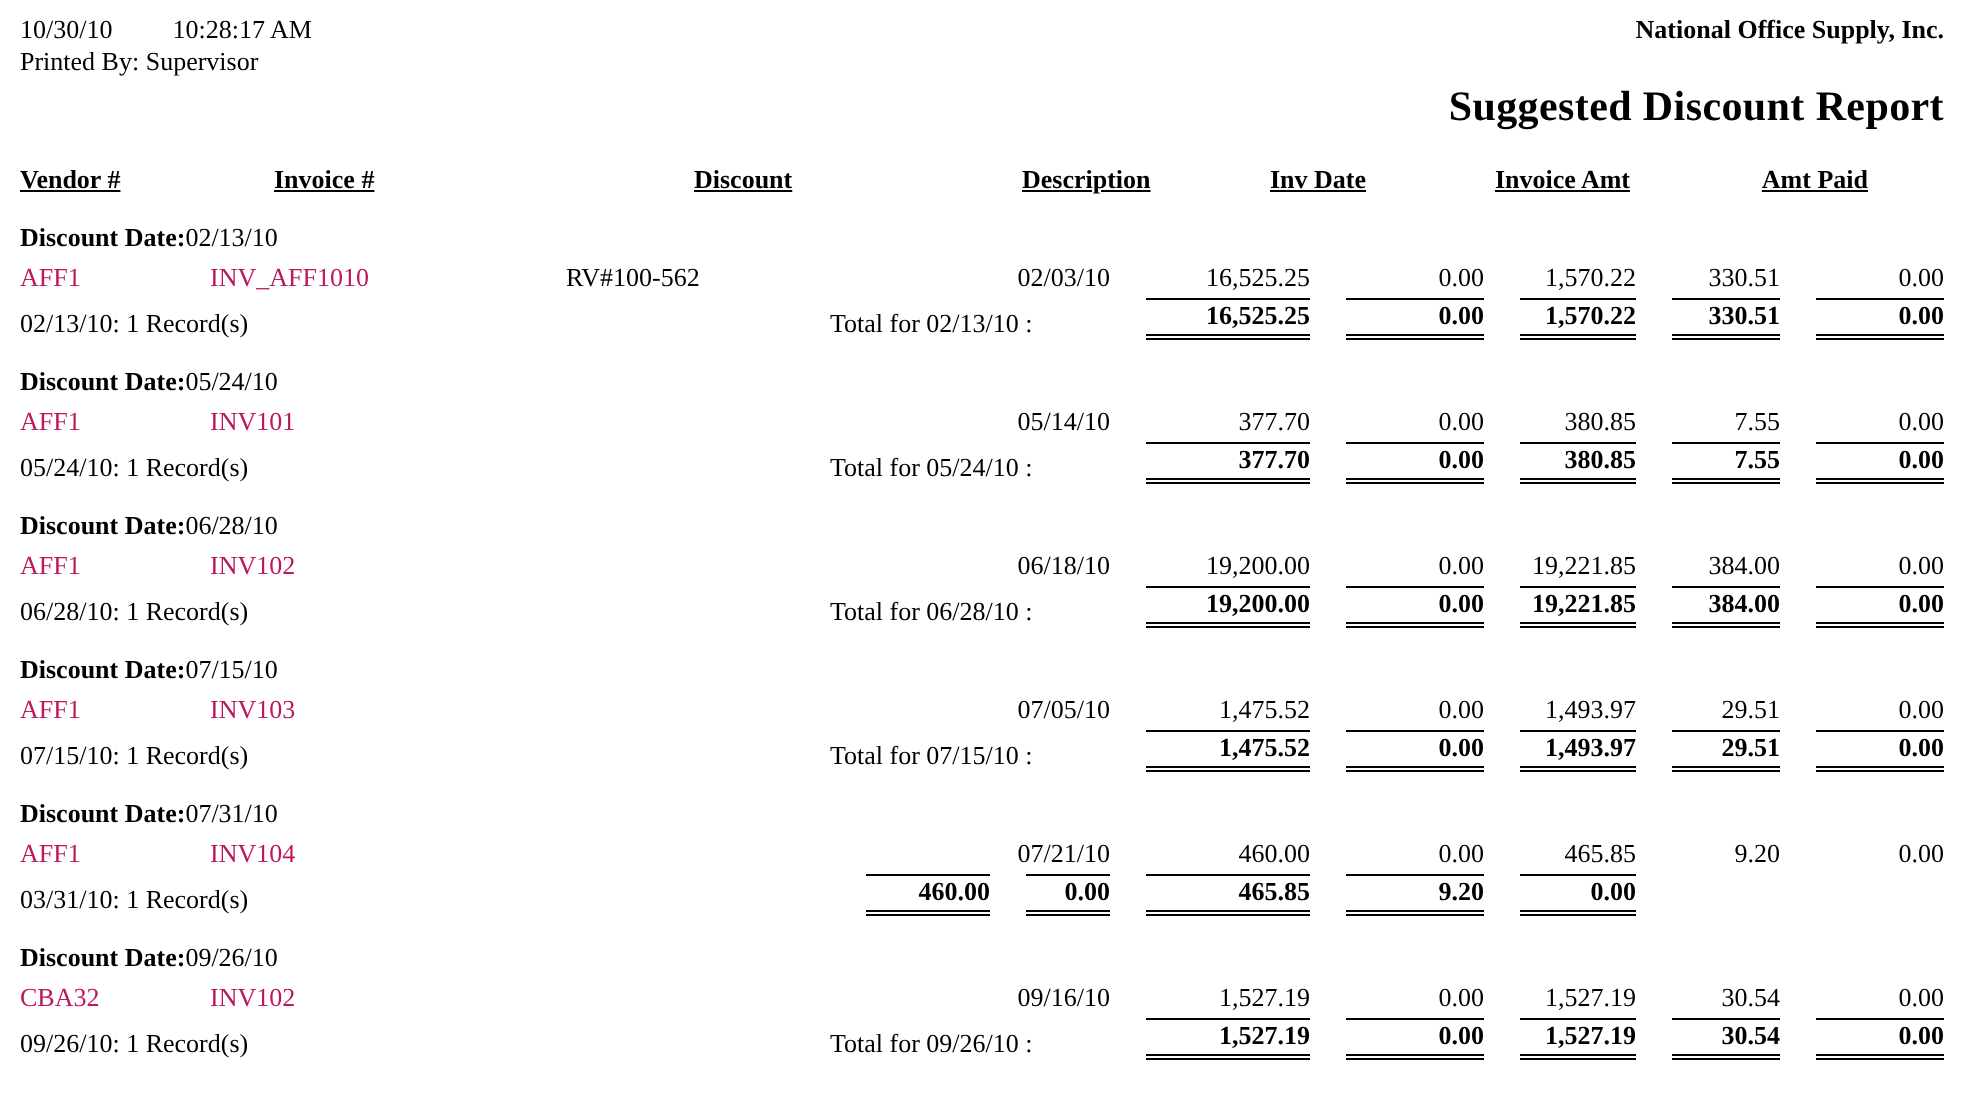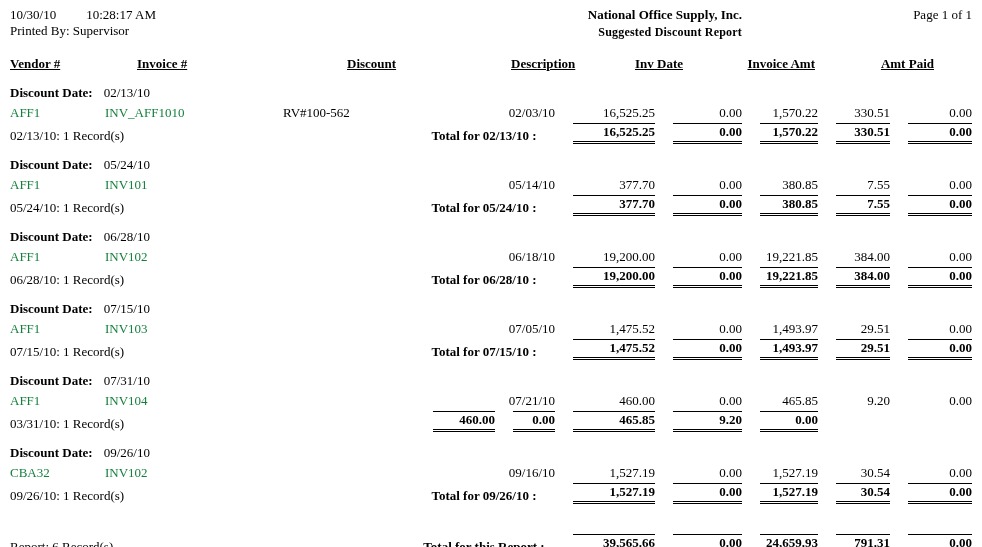--- a/index.html
+++ b/index.html
@@ -12,45 +12,45 @@
   }
   .page { width:982px; height:547px; padding:7px 10px 0 10px; position:relative; }
 
   
   .rpt-header { display:flex; align-items:flex-start; }
   .h-left { width:230px; }
   .h-center { flex:1; text-align:right; }
   .h-right { width:230px; text-align:right; }
   .h-time { margin-left:30px; }
   .company { font-weight:bold; }
-  .title { font-weight:bold; font-size:12px; margin-top:2px; letter-spacing:0.2px; }
+  .title { font-weight:bold; font-size:21px; margin-top:18px; letter-spacing:0.2px; }
 
   
   .grid {
     display:grid;
     grid-template-columns:95px 178px 132px 80px 60px 100px 87px 76px 72px 82px;
   }
   .num { text-align:right; }
 
   
   .col-head-row { margin-top:16px;gap:32px; }
   .col-h { font-weight:bold; white-space:nowrap; }
   .col-h span { text-decoration:underline; }
 
   
   .group { margin-top:13px; }
-  .dd-row { display:flex; gap:11px; }
+  .dd-row { display:flex; }
   .bold { font-weight:bold; }
   .data-row { margin-top:4px; }
-  .link { color:#15803d; cursor:pointer; }
+  .link { color:#be185d; cursor:pointer; }
 
   .total-row { margin-top:2px; align-items:end; }
   .italic { }
   .rec-note { grid-column:1 / span 3; }
-  .total-label { grid-column:4 / span 2; font-weight:bold; text-align:center; padding-right:2px; white-space:nowrap; }
+  .total-label { grid-column:4 / span 2; font-weight:normal; text-align:left; padding-right:2px; white-space:nowrap; }
   .tval {
     font-weight:bold; text-align:right;
     border-top:1px solid #000;
     border-bottom:3px double #000;
     margin-left:18px;
     padding:0 0 1px 0;
   }
 
   .footer-row { margin-top:30px; }
 </style>
@@ -63,21 +63,20 @@
     <div class="h-left">
       <div>
         <span>10/30/10</span><span class="h-time">10:28:17 AM</span>
       </div>
       <div>Printed By: Supervisor</div>
     </div>
     <div class="h-center">
       <div class="company">National Office Supply, Inc.</div>
       <div class="title">Suggested Discount Report</div>
     </div>
-    <div class="h-right">Page 1 of 1</div>
   </div>
 
   <div class="grid col-head-row">
     <div class="col-h"><span>Vendor #</span></div>
     <div class="col-h"><span>Invoice #</span></div>
     <div class="col-h"><span>Discount</span></div>
     <div class="col-h"><span>Description</span></div>
     <div class="col-h num"><span>Inv Date</span></div>
     <div class="col-h num"><span>Invoice Amt</span></div>
     <div class="col-h num"><span>Amt Paid</span></div>

